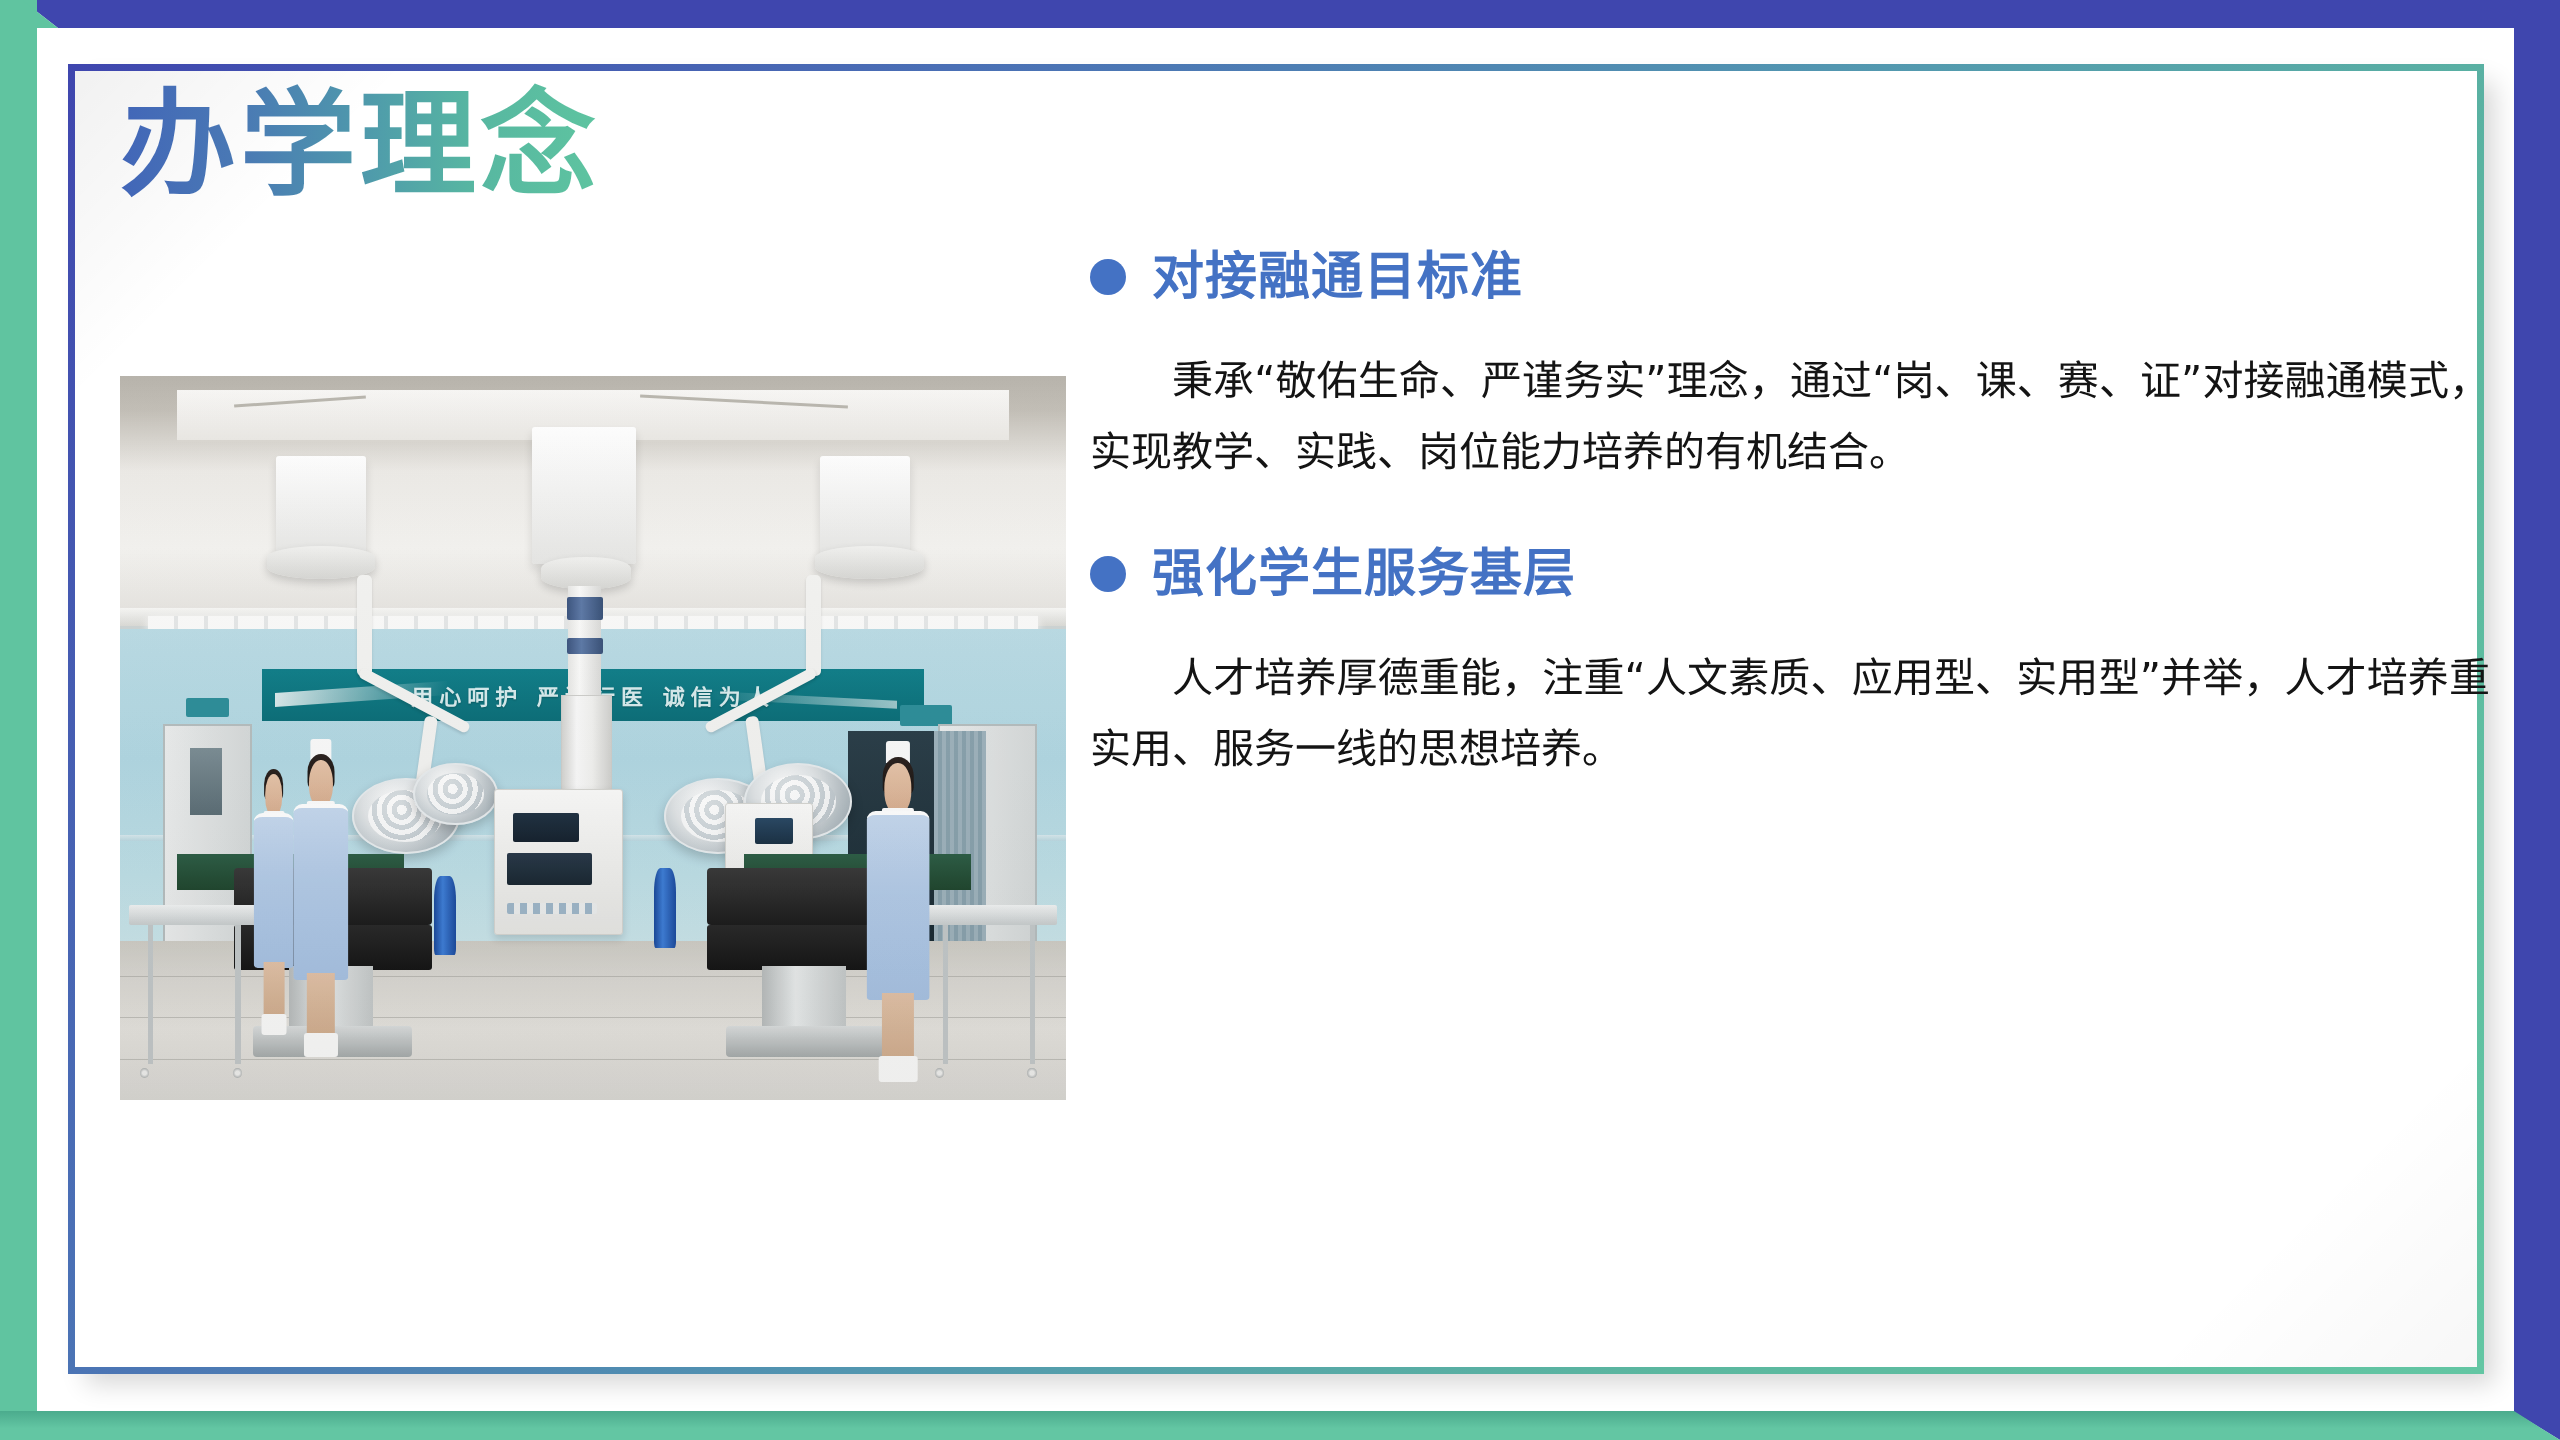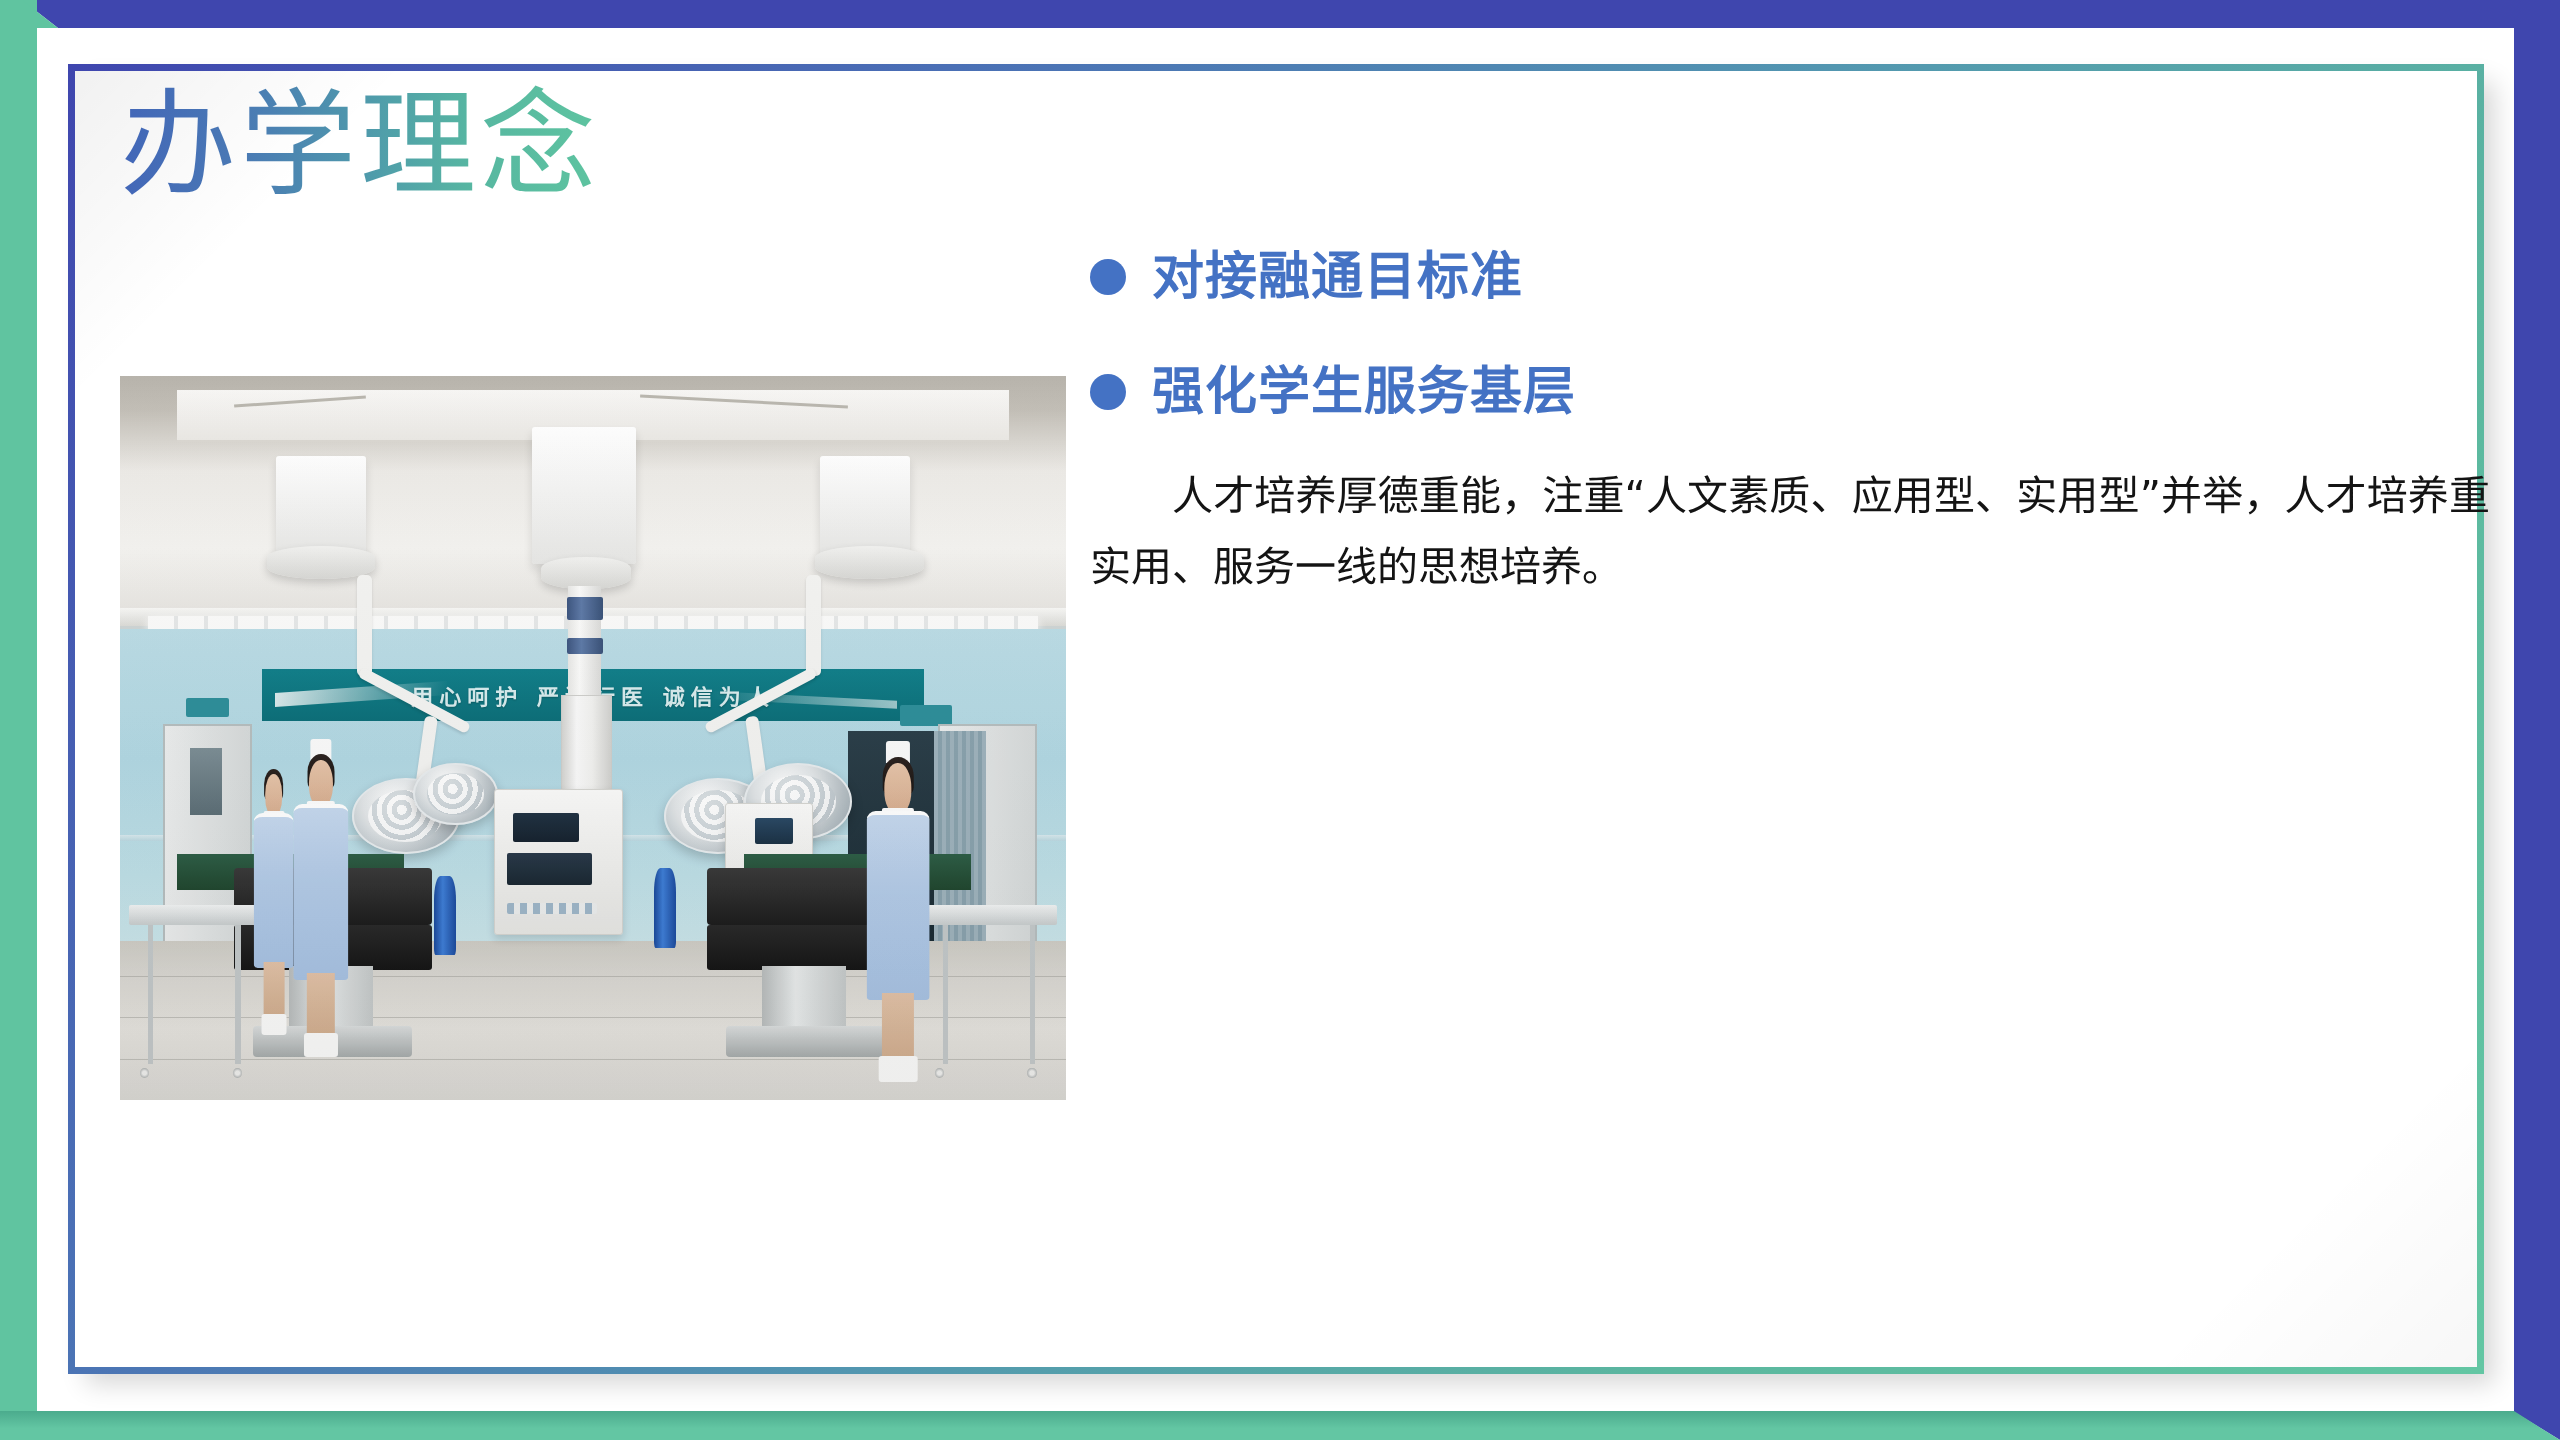--- a/index.html
+++ b/index.html
@@ -67,21 +67,21 @@
     position:absolute;inset:0;
     background:linear-gradient(135deg,rgba(0,0,0,0.055) 0%,rgba(0,0,0,0.0) 9%,rgba(0,0,0,0) 91%,rgba(0,0,0,0.03) 100%);
     pointer-events:none;
   }
 
   
   .page-title{
     position:absolute;
     left:120px;top:78px;
     font-size:116px;
-    font-weight:normal;
+    font-weight:bold;
     letter-spacing:4px;
     line-height:1.15;
     background:linear-gradient(90deg,#4266b8 0%,#4a7ab4 26%,#4f9bab 52%,#57b7a1 74%,#5ec4a0 100%);
     -webkit-background-clip:text;
     background-clip:text;
     color:transparent;
     -webkit-text-fill-color:transparent;
     white-space:nowrap;
     font-family:"DejaVu Sans","Liberation Sans",sans-serif;
   }
@@ -467,20 +467,21 @@
     </div>
   </div>
 
   <div class="content">
 
     <div class="section s1">
       <div class="sec-head">
         <span class="bullet"></span>
         <span class="sec-title">对接融通目标准</span>
       </div>
+      <p class="sec-body">秉承“敬佑生命、严谨务实”理念，通过“岗、课、赛、证”对接融通模式，实现教学、实践、岗位能力培养的有机结合。</p>
     </div>
 
     <div class="section s2">
       <div class="sec-head">
         <span class="bullet"></span>
         <span class="sec-title">强化学生服务基层</span>
       </div>
       <p class="sec-body">人才培养厚德重能，注重“人文素质、应用型、实用型”并举，人才培养重实用、服务一线的思想培养。</p>
     </div>
 

